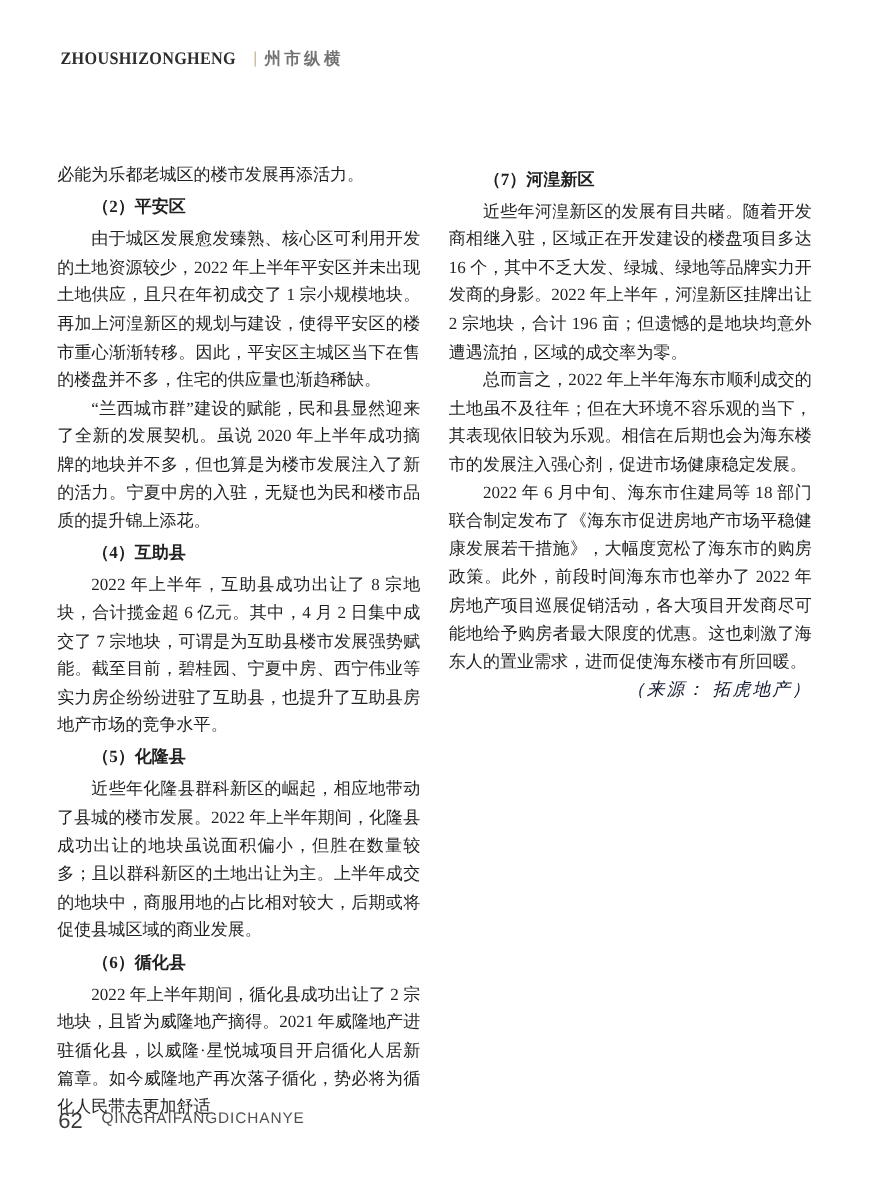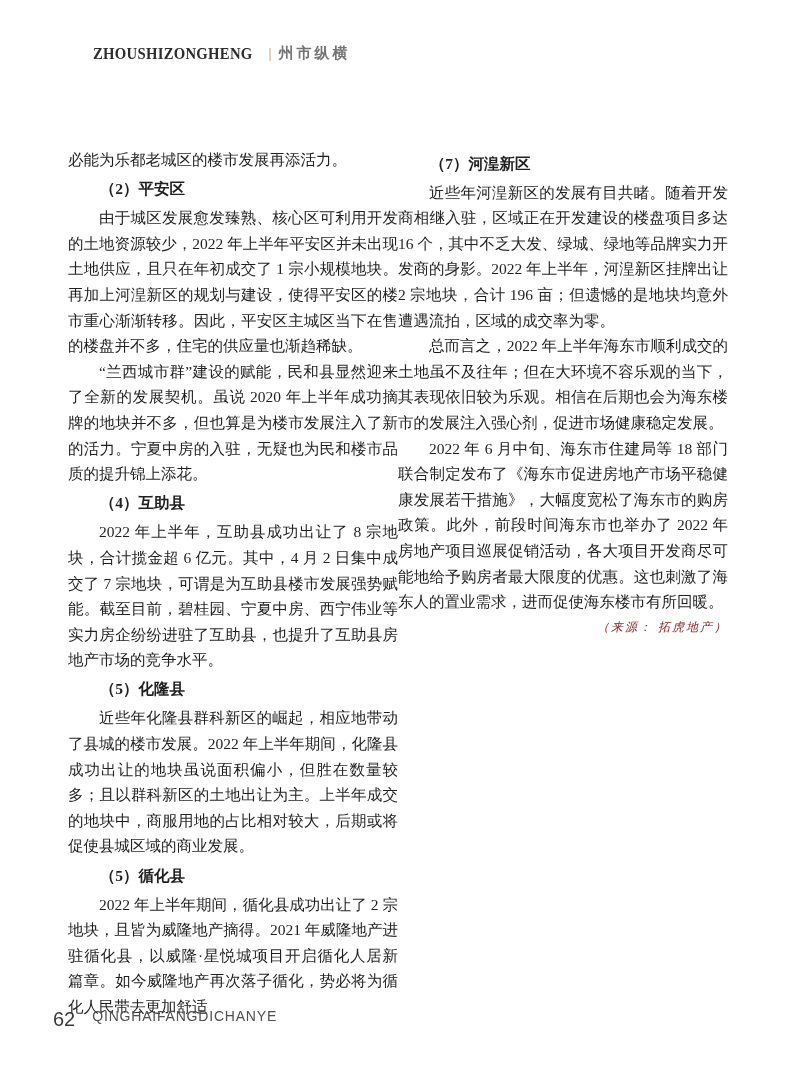--- a/index.html
+++ b/index.html
@@ -12,21 +12,20 @@
     color: #1f1f1f;
   }
 
   
   .page-header {
     position: absolute;
     left: 55px; top: 44px;
     display: flex;
     align-items: center;
     white-space: nowrap;
-    margin-left: 38px;
   }
   .header-latin {
     font-family: "Liberation Serif", serif;
     font-size: 16px;
     font-weight: 700;
     letter-spacing: 0.3px;
     color: #2d2d2d;
     transform: scaleX(0.92);
     transform-origin: left;
   }
@@ -42,21 +41,21 @@
     letter-spacing: 3px;
     font-weight: 700;
   }
 
   
   .columns {
     position: absolute;
     left: 52px; top: 147px;
     width: 686px;
     display: flex;
-    margin-left: 16px;
+    gap: 26px;
   }
   .col {
     width: 330px;
     font-size: 15.5px;
     line-height: 25.6px;
     text-align: justify;
     text-justify: inter-ideograph;
   }
   .col p {
     margin: 0;
@@ -76,23 +75,23 @@
     vertical-align: -3px;
     margin-left: 4px;
     width: 19px; height: 18px;
   }
 
   
   .source-line {
     margin-top: 23px;
     text-align: right;
     font-style: italic;
-    font-size: 12px;
+    font-size: 16px;
     letter-spacing: 2px;
-    color: #7f1d1d;
+    color: #0f172a;
     text-indent: 0 !important;
   }
 
   
   .page-footer {
     position: absolute;
     left: 53px; top: 1008px;
     display: flex;
     align-items: flex-start;
     gap: 17px;
@@ -122,21 +121,21 @@
 
   <div class="col">
     <p class="cont"><span>必能为乐都老城区的楼市发展再添活力。</span></p>
     <h2 class="sect"><span>（2）平安区</span></h2>
     <p><span>由于城区发展愈发臻熟、核心区可利用开发的土地资源较少，2022 年上半年平安区并未出现土地供应，且只在年初成交了 1 宗小规模地块。再加上河湟新区的规划与建设，使得平安区的楼市重心渐渐转移。因此，平安区主城区当下在售的楼盘并不多，住宅的供应量也渐趋稀缺。</span></p>
     <p><span>“兰西城市群”建设的赋能，民和县显然迎来了全新的发展契机。虽说 2020 年上半年成功摘牌的地块并不多，但也算是为楼市发展注入了新的活力。宁夏中房的入驻，无疑也为民和楼市品质的提升锦上添花。</span></p>
     <h2 class="sect"><span>（4）互助县</span></h2>
     <p><span>2022 年上半年，互助县成功出让了 8 宗地块，合计揽金超 6 亿元。其中，4 月 2 日集中成交了 7 宗地块，可谓是为互助县楼市发展强势赋能。截至目前，碧桂园、宁夏中房、西宁伟业等实力房企纷纷进驻了互助县，也提升了互助县房地产市场的竞争水平。</span></p>
     <h2 class="sect"><span>（5）化隆县</span></h2>
     <p><span>近些年化隆县群科新区的崛起，相应地带动了县城的楼市发展。2022 年上半年期间，化隆县成功出让的地块虽说面积偏小，但胜在数量较多；且以群科新区的土地出让为主。上半年成交的地块中，商服用地的占比相对较大，后期或将促使县城区域的商业发展。</span></p>
-    <h2 class="sect"><span>（5）循化县</span></h2>
+    <h2 class="sect"><span>（6）循化县</span></h2>
     <p><span>2022 年上半年期间，循化县成功出让了 2 宗地块，且皆为威隆地产摘得。2021 年威隆地产进驻循化县，以威隆·星悦城项目开启循化人居新篇章。如今威隆地产再次落子循化，势必将为循化人民带去更加舒适</span></p>
   </div>
 
   <div class="col">
     <h2 class="sect"><span>（7）河湟新区</span></h2>
     <p><span>近些年河湟新区的发展有目共睹。随着开发商相继入驻，区域正在开发建设的楼盘项目多达 16 个，其中不乏大发、绿城、绿地等品牌实力开发商的身影。2022 年上半年，河湟新区挂牌出让 2 宗地块，合计 196 亩；但遗憾的是地块均意外遭遇流拍，区域的成交率为零。</span></p>
     <p><span>总而言之，2022 年上半年海东市顺利成交的土地虽不及往年；但在大环境不容乐观的当下，其表现依旧较为乐观。相信在后期也会为海东楼市的发展注入强心剂，促进市场健康稳定发展。</span></p>
     <p><span>2022 年 6 月中旬、海东市住建局等 18 部门联合制定发布了《海东市促进房地产市场平稳健康发展若干措施》，大幅度宽松了海东市的购房政策。此外，前段时间海东市也举办了 2022 年房地产项目巡展促销活动，各大项目开发商尽可能地给予购房者最大限度的优惠。这也刺激了海东人的置业需求，进而促使海东楼市有所回暖。</span></p>
     <p class="source-line">（来源： 拓虎地产）</p>
   </div>

